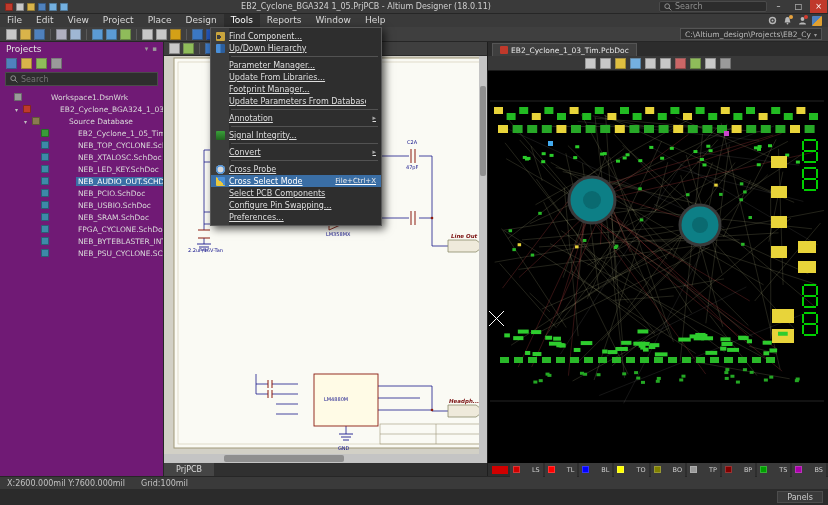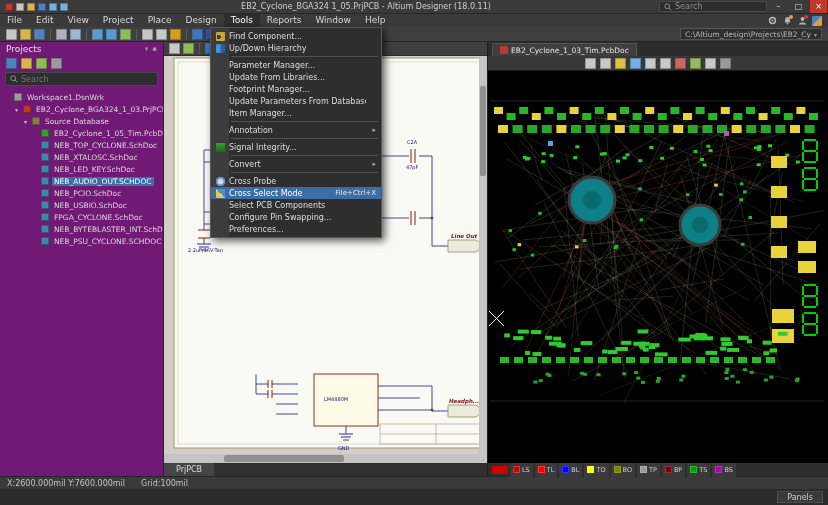--- a/index.html
+++ b/index.html
@@ -45,21 +45,21 @@
   .panel-search input{background:transparent;border:none;outline:none;color:#bbb;font-size:8px;width:108px;}
   .tree{flex:1;overflow:hidden;padding-top:3px;}
   .tree-row{height:12px;display:flex;align-items:center;gap:3px;font-size:7.5px;color:#dadada;white-space:nowrap;overflow:hidden;}
   .expander{width:7px;font-size:6px;color:#c0c0c0;text-align:center;flex:none;}
   .node-icon{width:8px;height:8px;border-radius:1px;flex:none;box-shadow:inset 0 0 0 1px rgba(0,0,0,.3);}
   .icon-workspace{background:#9a9a9a;}
   .icon-project{background:#c0392b;}
   .icon-folder{background:#8a7a50;}
   .icon-pcbdoc{background:#3a9a3a;}
   .icon-schdoc{background:#3d89a8;}
-  .tree-label{padding:0 2px;}
+  .tree-label{padding:0 2px;margin-left:24px;}
   .tree-row.selected .tree-label{background:#3a6ea5;color:#fff;}
 
   
   .schematic-pane{width:339px;display:flex;flex-direction:column;background:#3a3a3a;}
   .sch-bar{height:14px;background:#3f3f3f;border-bottom:1px solid #2b2b2b;display:flex;gap:3px;align-items:center;padding:0 5px;}
   .sch-wrap{position:relative;height:398px;}
   .sch-canvas{position:absolute;left:0;top:0;right:8px;bottom:0;background:#d2d0c6;overflow:hidden;}
   .sch-canvas svg{position:absolute;left:0;top:0;}
   .sch-label{position:absolute;font-size:5px;line-height:1;color:#14148c;white-space:nowrap;}
   .sch-label.dir{color:#7a1010;font-weight:bold;font-style:italic;font-size:5.5px;}
@@ -72,31 +72,31 @@
 
   
   .pcb-pane{width:341px;border-left:1px solid #1e1e1e;display:flex;flex-direction:column;background:#2f2f2f;}
   .pcb-tabbar{height:14px;background:#2c2c2c;display:flex;align-items:flex-end;padding-left:4px;}
   .pcb-tab{height:13px;background:#3f3f3f;border:1px solid #555;border-bottom:none;display:flex;align-items:center;gap:3px;padding:0 7px;font-size:7.5px;color:#e6e6e6;}
   .pcb-doc-icon{width:8px;height:8px;background:#c0392b;border-radius:1px;}
   .pcb-toolbar{height:15px;background:#383838;border-bottom:1px solid #1a1a1a;display:flex;align-items:center;gap:4px;padding:0 10px;justify-content:center;}
   .pcb-canvas{position:relative;height:392px;background:#000;overflow:hidden;}
   .layer-bar{height:13px;background:#2e2e2e;display:flex;align-items:center;gap:2px;padding:0 4px;font-size:6.5px;}
   .active-swatch{width:16px;height:8px;flex:none;}
-  .layer-tab{display:flex;align-items:center;gap:2px;padding:0 3px;height:17px;background:#3a3a3a;color:#cfcfcf;}
+  .layer-tab{display:flex;align-items:center;gap:12px;padding:0 3px;height:17px;background:#3a3a3a;color:#cfcfcf;}
   .layer-color{width:7px;height:7px;flex:none;box-shadow:inset 0 0 0 1px rgba(255,255,255,.2);}
 
   
   .statusbar{height:13px;background:#3a3a3a;border-top:1px solid #262626;display:flex;align-items:center;gap:16px;padding:0 7px;font-size:8px;color:#c2c2c2;}
   .bottombar{height:16px;background:#2b2b2b;display:flex;align-items:center;justify-content:flex-end;padding:0 5px;}
   .panels-btn{background:#3a3a3a;border:1px solid #4d4d4d;font-size:8px;color:#ccc;padding:0 9px;height:12px;display:flex;align-items:center;}
 
   
   .dropdown{position:absolute;left:210px;top:27px;width:172px;background:linear-gradient(to right,#3c3c3c 0,#3c3c3c 18px,#2e2e2e 18px);border:1px solid #585858;box-shadow:3px 3px 8px rgba(0,0,0,.65);z-index:30;padding:2px 0;}
-  .dd-item{height:12px;display:flex;align-items:center;font-size:8px;color:#dedede;padding-right:5px;}
+  .dd-item{height:12px;display:flex;align-items:center;font-size:8px;color:#dedede;padding-right:5px;text-decoration:underline;}
   .dd-item.hl{background:#3a6ea5;color:#fff;}
   .dd-icon{width:18px;flex:none;display:flex;justify-content:center;align-items:center;}
   .mi{width:9px;height:9px;border-radius:1px;}
   .mi-find-component{background:radial-gradient(circle at 30% 55%,#3d3d3d 2px,#caa53d 2px);}
   .mi-hierarchy{background:linear-gradient(90deg,#4a90d9 45%,#2c5f9e 55%);}
   .mi-signal-integrity{background:linear-gradient(#3aa03a,#21641f);}
   .mi-cross-probe{background:#d8d8d8;border-radius:50%;box-shadow:inset 0 0 0 1.5px #4a90d9;}
   .mi-cross-select{background:linear-gradient(45deg,#e8c840 50%,#4a90d9 50%);}
   .dd-label{flex:1;white-space:nowrap;overflow:hidden;}
   .dd-right{font-size:7px;color:#a8a8a8;padding-left:10px;}
@@ -271,20 +271,25 @@
           </div>
           <div class="tree-row" style="padding-left: 31px;">
             <span class="expander"></span>
             <span class="node-icon icon-schdoc"></span>
             <span class="tree-label">NEB_PCIO.SchDoc</span>
           </div>
           <div class="tree-row" style="padding-left: 31px;">
             <span class="expander"></span>
             <span class="node-icon icon-schdoc"></span>
             <span class="tree-label">NEB_USBIO.SchDoc</span>
+          </div>
+          <div class="tree-row" style="padding-left: 31px;">
+            <span class="expander"></span>
+            <span class="node-icon icon-schdoc"></span>
+            <span class="tree-label">NEB_SRAM.SchDoc</span>
           </div>
           <div class="tree-row" style="padding-left: 31px;">
             <span class="expander"></span>
             <span class="node-icon icon-schdoc"></span>
             <span class="tree-label">FPGA_CYCLONE.SchDoc</span>
           </div>
           <div class="tree-row" style="padding-left: 31px;">
             <span class="expander"></span>
             <span class="node-icon icon-schdoc"></span>
             <span class="tree-label">NEB_BYTEBLASTER_INT.SchDoc</span>
@@ -866,25 +871,20 @@
       <div class="dd-item">
         <span class="dd-icon"></span>
         <span class="dd-label">Footprint Manager...</span>
         <span class="dd-right"></span>
       </div>
       <div class="dd-item">
         <span class="dd-icon"></span>
         <span class="dd-label">Update Parameters From Database...</span>
         <span class="dd-right"></span>
       </div>
-      <div class="dd-item">
-        <span class="dd-icon"></span>
-        <span class="dd-label">Item Manager...</span>
-        <span class="dd-right"></span>
-      </div>
       <div class="dd-sep"></div>
       <div class="dd-item">
         <span class="dd-icon"></span>
         <span class="dd-label">Annotation</span>
         <span class="dd-right">▸</span>
       </div>
       <div class="dd-sep"></div>
       <div class="dd-item">
         <span class="dd-icon">
           <span class="mi mi-signal-integrity"></span>

